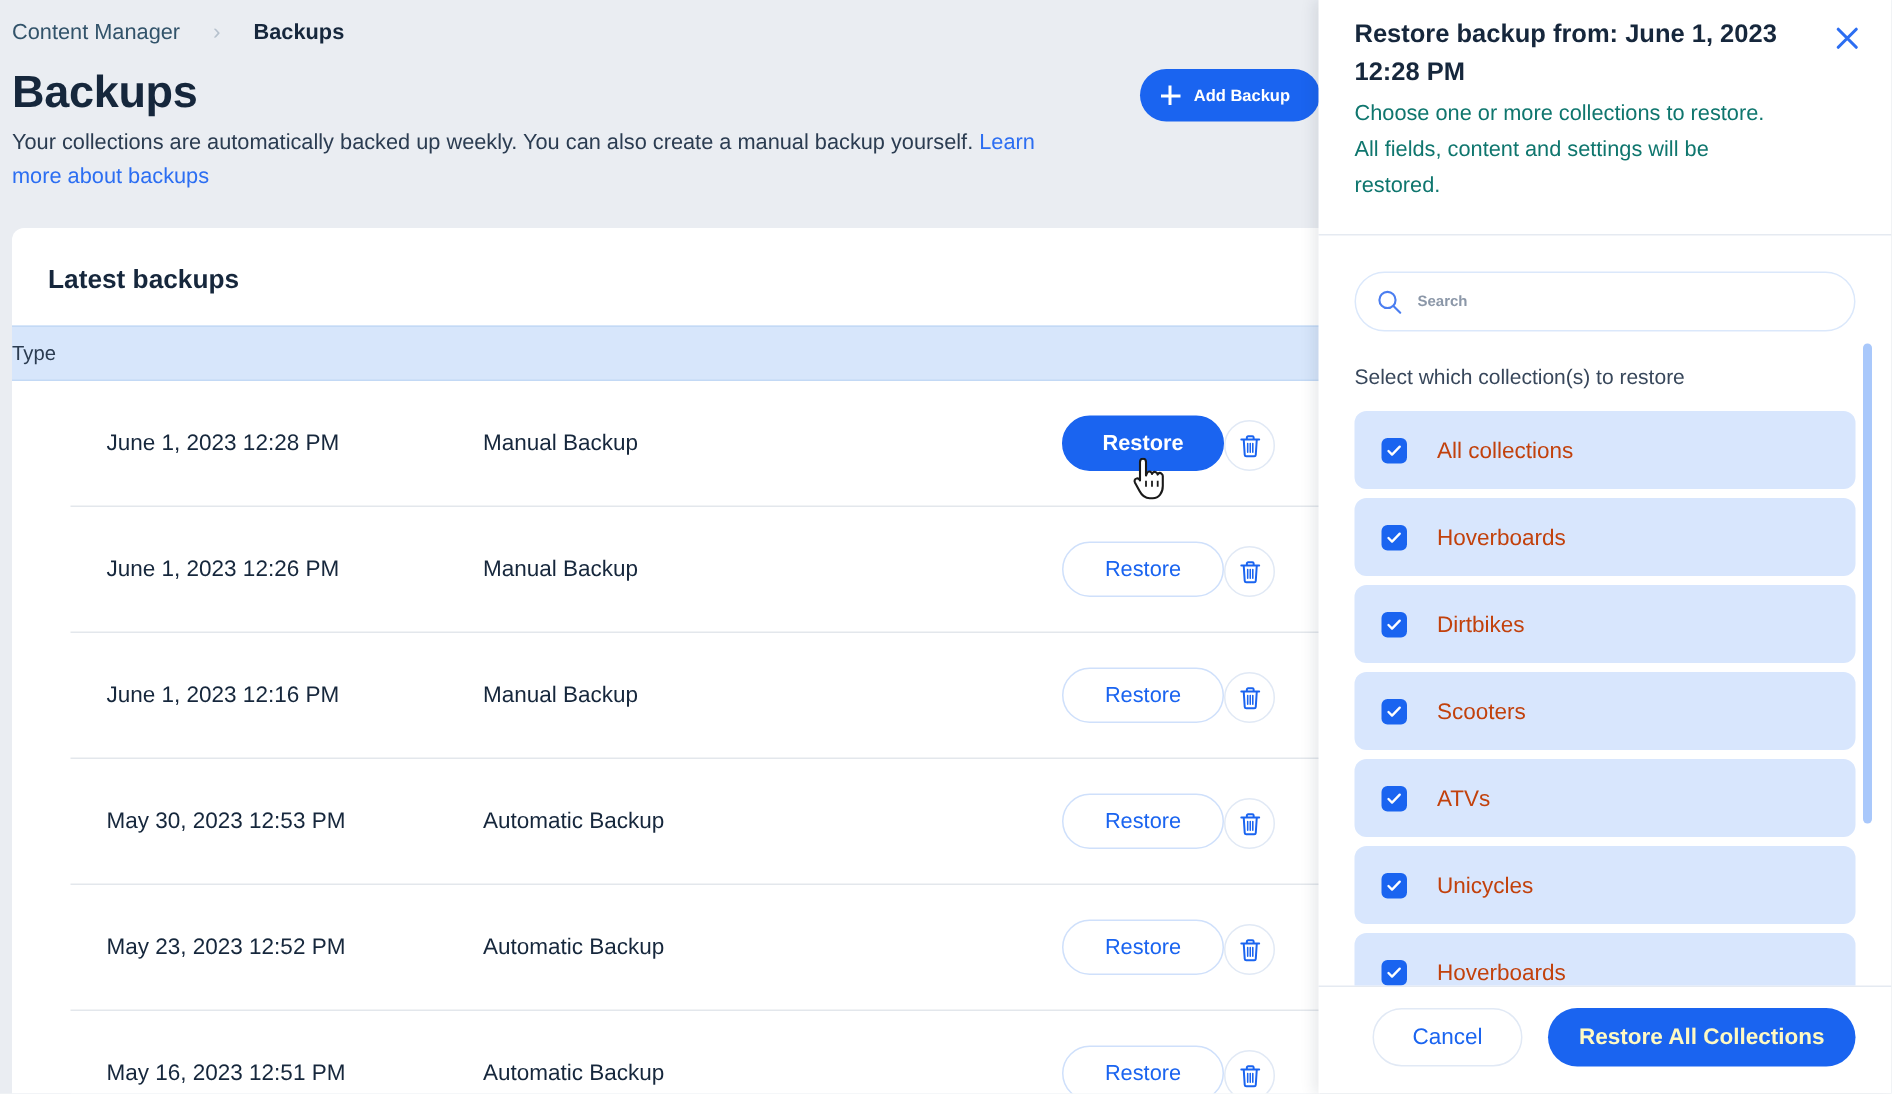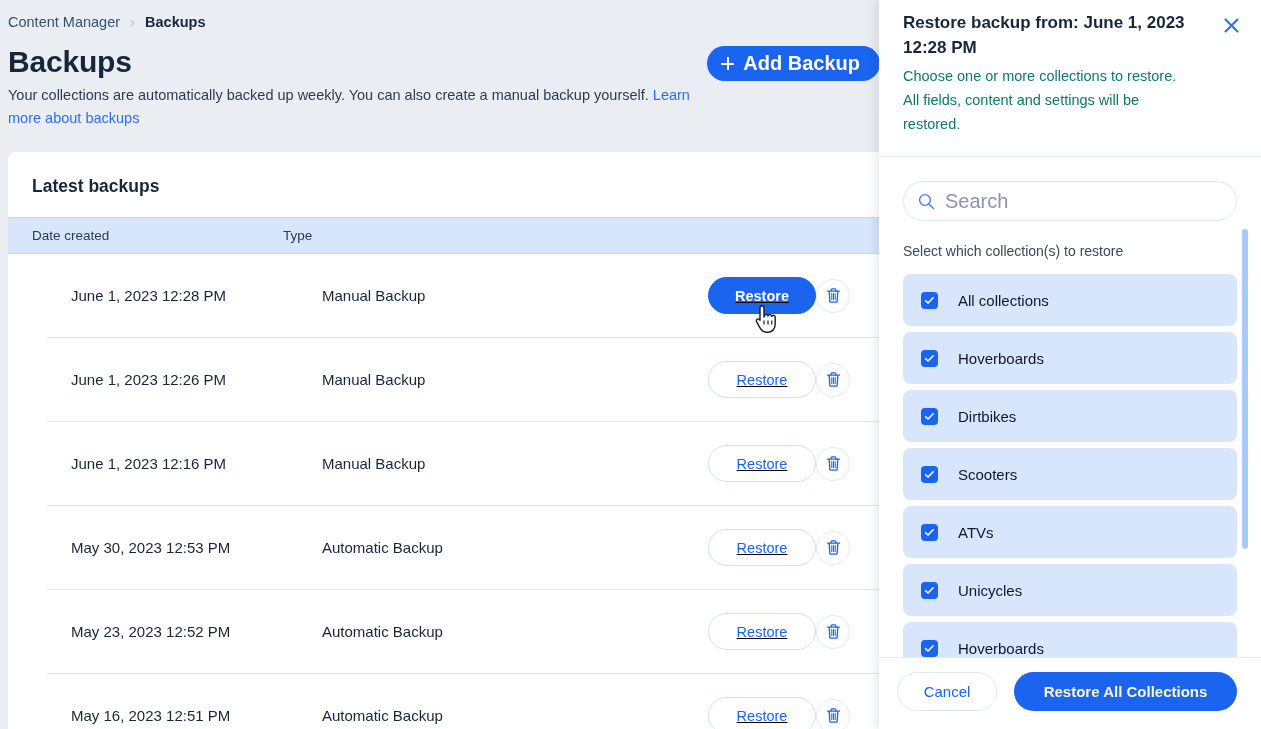--- a/index.html
+++ b/index.html
@@ -14,21 +14,21 @@
 
   
   .main {
     position: absolute; left: 0; top: 0;
     width: 880px; height: 729px;
     background: #eaedf2;
     overflow: hidden;
   }
   .breadcrumb {
     position: absolute; left: 8px; top: 14px;
-    display: flex; align-items: center; gap: 10px;
+    display: flex; align-items: center; gap: 22px;
     font-size: 14.5px; color: #32536a;
   }
   .bc-link { color: #32536a; }
   .bc-sep {
     color: #b6c1cd; font-size: 15px; line-height: 1;
     display: inline-block; transform: translateY(-1px);
   }
   .bc-current { color: #16273c; font-weight: 700; }
 
   .page-title {
@@ -41,21 +41,21 @@
     width: 690px;
     font-size: 14.5px; line-height: 23px; color: #2b3c51;
   }
   .page-desc a { color: #2c6ef2; text-decoration: none; }
 
   .add-backup-btn {
     position: absolute; right: 0px; top: 46px;
     height: 35px; padding: 0 20px 0 14px;
     background: #1a64f0; color: #fff;
     border: none; border-radius: 18px;
-    font-family: inherit; font-size: 20px; font-weight: 700;
+    font-family: inherit; font-size: 11px; font-weight: 700;
     display: flex; align-items: center; gap: 9px;
     cursor: pointer;
   }
   .plus-ic { display: inline-block; width: 13px; height: 13px; position: relative; }
   .plus-ic:before, .plus-ic:after {
     content: ""; position: absolute; background: #fff;
   }
   .plus-ic:before { left: 0; top: 5.5px; width: 13px; height: 2px; }
   .plus-ic:after  { top: 0; left: 5.5px; height: 13px; width: 2px; }
 
@@ -89,21 +89,21 @@
     display: flex; align-items: center;
     height: 84px;
     border-bottom: 1px solid #e3e7ec;
     background: #fff;
     margin-left: 39px;
   }
   .tbl-row .cell {
     font-size: 15px; color: #16273c;
   }
   .row-actions {
-    display: flex; align-items: center;  text-decoration: underline;
+    display: flex; align-items: flex-end; 
   }
   .restore-btn {
     width: 108px; height: 37px;
     border-radius: 19px;
     border: 1px solid #cfe0fb;
     background: #fff; color: #1a64f0;
     font-family: inherit; font-size: 14.5px; font-weight: 400;
     cursor: pointer;
   }
   .restore-btn.active {
@@ -165,22 +165,23 @@
     position: relative;
     height: 40px;
     border: 1px solid #dbe8fb; border-radius: 20px;
     display: flex; align-items: center;
     padding: 0 14px;
     background: #fff;
   }
   .search-wrap svg { flex: none; margin-right: 10px; }
   .search-input {
     border: none; outline: none; background: transparent;
-    font-family: inherit; font-size: 20px; color: #000000;
+    font-family: inherit; font-size: 10px; color: #000000;
     width: 100%;
+    font-weight: bold;
   }
   .search-input::placeholder { color: #8b97a8; }
 
   .select-label {
     margin-top: 22px;
     font-size: 14px; color: #38475b;
   }
   .coll-list {
     margin-top: 15px;
     display: flex; flex-direction: column; gap: 6px;
@@ -191,36 +192,36 @@
     display: flex; align-items: center;
     padding-left: 18px; gap: 20px;
     cursor: pointer; flex: none;
   }
   .cb {
     width: 17px; height: 17px; border-radius: 4px;
     background: #1a64f0;
     display: flex; align-items: center; justify-content: center;
     flex: none;
   }
-  .coll-label { font-size: 15px; color: #0f172a; }
+  .coll-label { font-size: 15px; color: #c2410c; }
 
   .scroll-track {
     position: absolute; right: 13px; top: 72px;
     width: 6px; height: 430px;
   }
   .scroll-thumb {
     position: absolute; left: 0; top: 0;
     width: 6px; height: 320px;
     border-radius: 3px; background: #a9c8fb;
   }
 
   .drawer-foot {
     flex: none;
     border-top: 1px solid #e5eaf1;
-    padding: 14px 24px 18px 18px;
+    padding: 14px 24px 18px 36px;
     display: flex; align-items: center; gap: 17px;
   }
   .cancel-btn {
     width: 100px; height: 39px; border-radius: 20px;
     border: 1px solid #e1e9f5; background: #fff; color: #1a64f0;
     font-family: inherit; font-size: 15px; cursor: pointer;
   }
   .restore-all-btn {
     flex: 1; height: 39px; border-radius: 20px;
     border: none; background: #1a64f0; color: #fef9c3;
@@ -248,21 +249,20 @@
 
     <button class="add-backup-btn">
       <span class="plus-ic"></span>
       <span>Add Backup</span>
     </button>
 
     <div class="card">
       <div class="card-title">Latest backups</div>
 
       <div class="tbl-head">
-        <div class="th col-date">Date created</div>
         <div class="th col-type">Type</div>
         <div class="th col-act"></div>
       </div>
 
       <div id="rows">
           <div class="tbl-row">
     <div class="cell col-date">June 1, 2023 12:28 PM</div>
     <div class="cell col-type">Manual Backup</div>
     <div class="col-act">
       <div class="row-actions">

